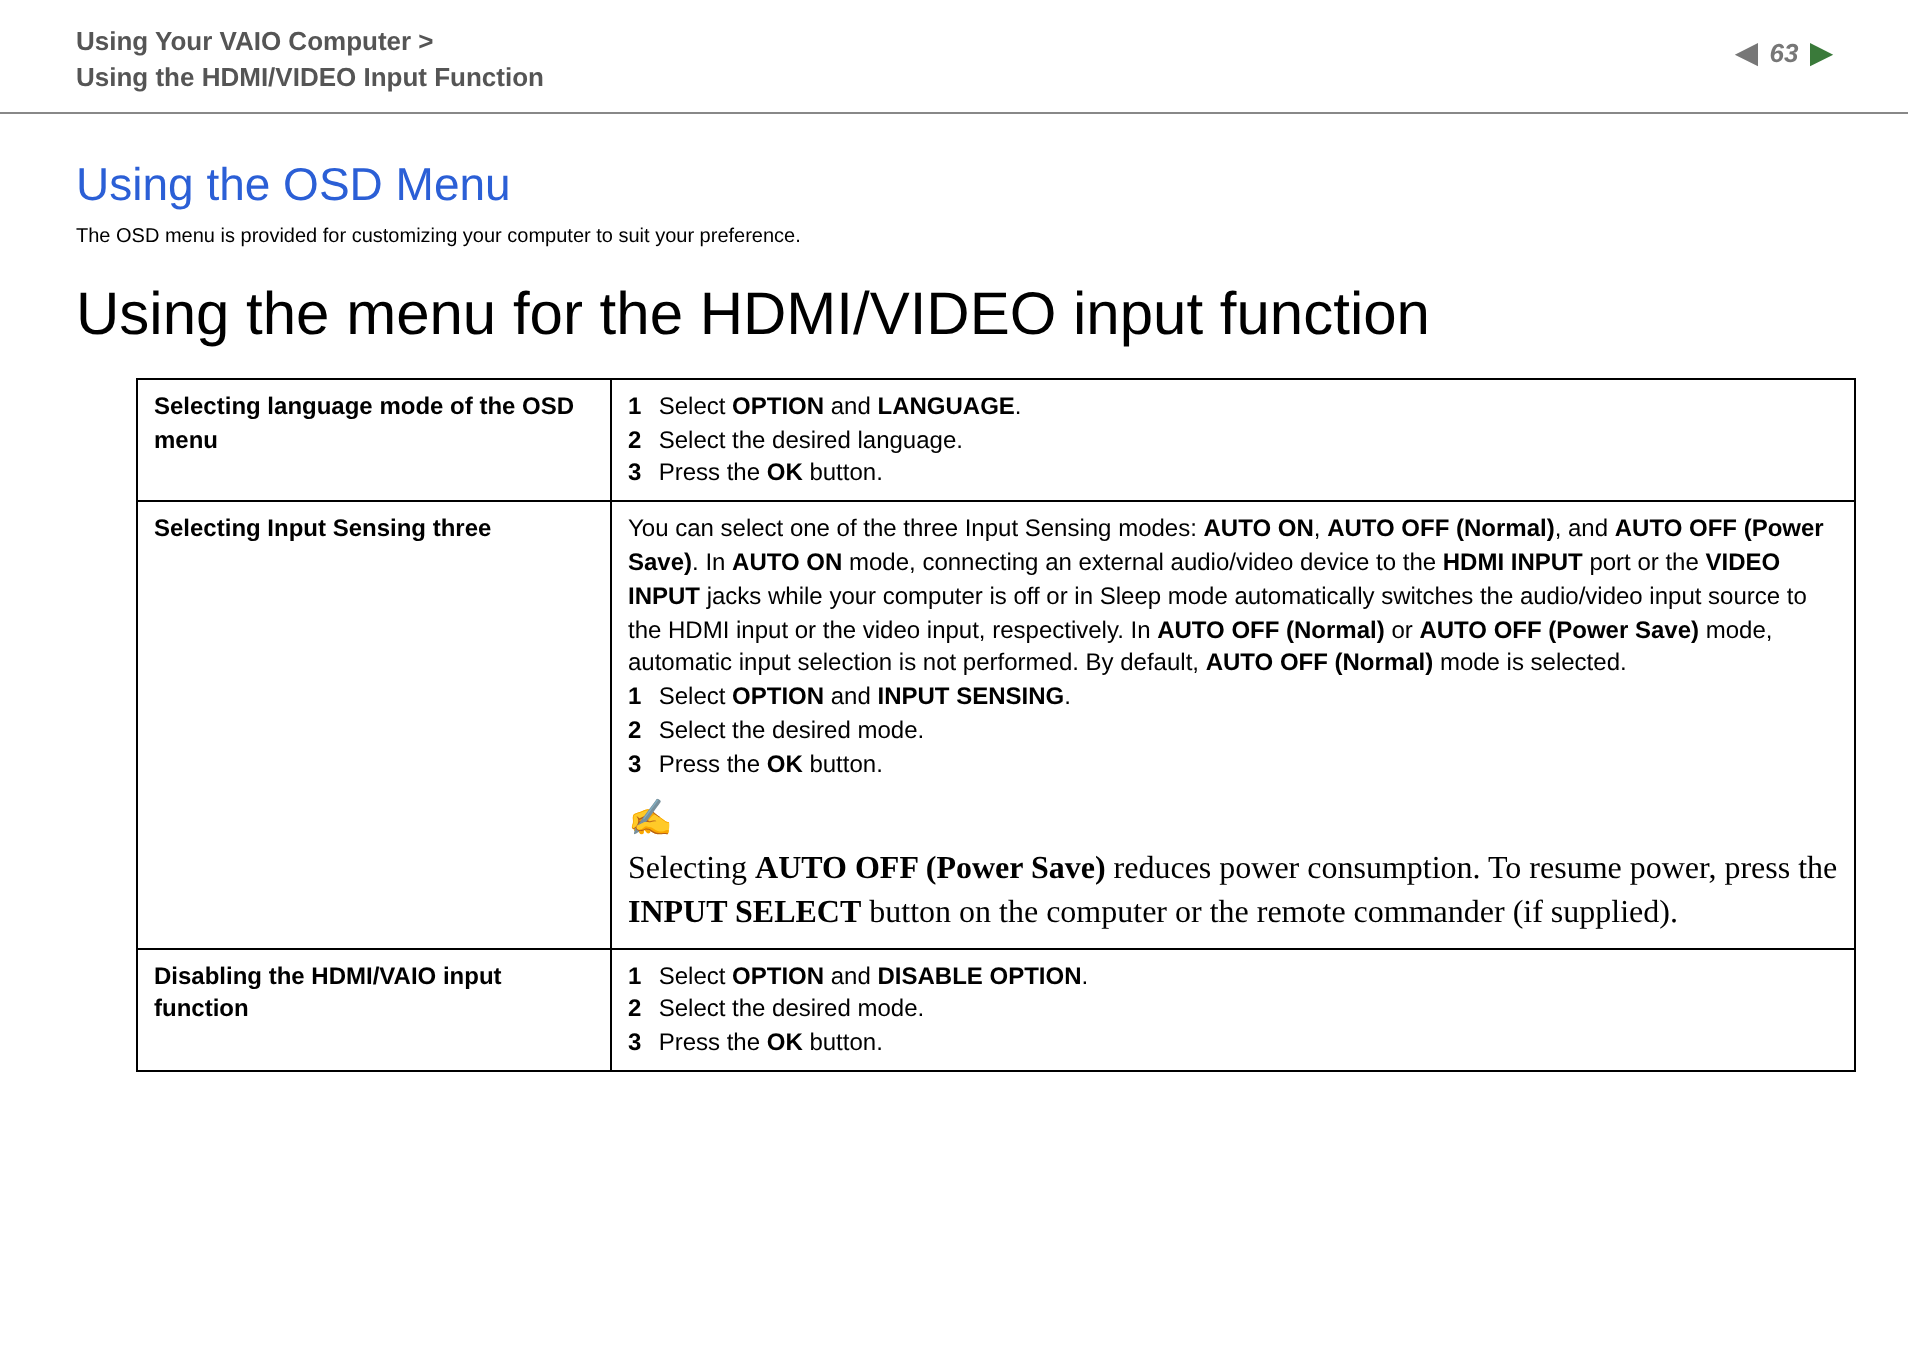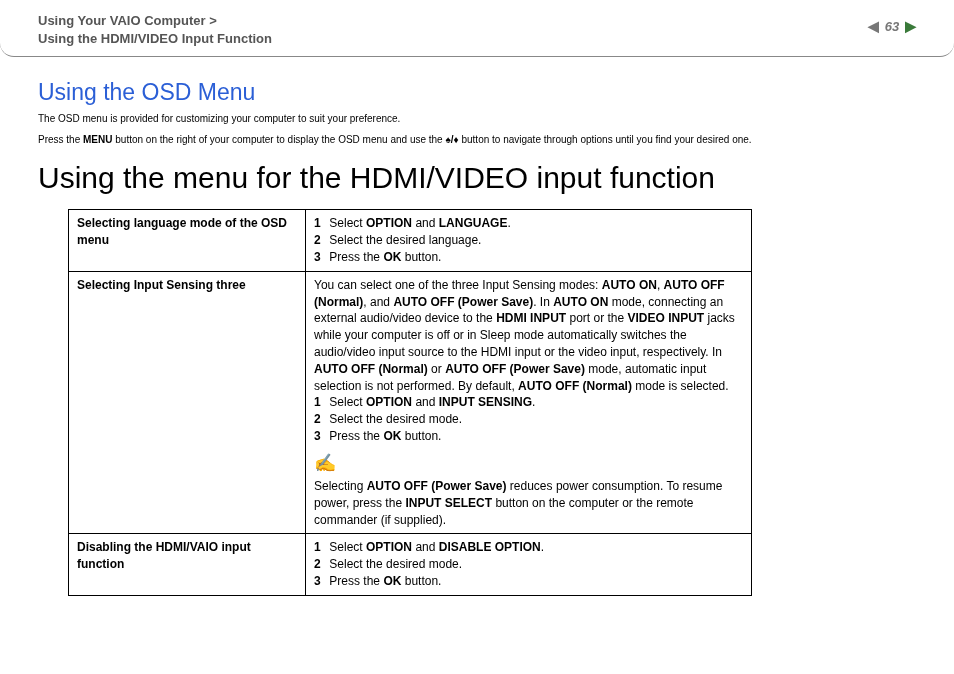--- a/index.html
+++ b/index.html
@@ -11,21 +11,20 @@
     width: 954px;
     height: 674px;
     overflow: hidden;
   }
   .header {
     display: flex;
     justify-content: space-between;
     align-items: flex-start;
     padding: 12px 38px 8px 38px;
     border-bottom: 1px solid #888;
-    border-radius: 14px;
   }
   .header-left {
     font-size: 13px;
     font-weight: bold;
     color: #555;
     line-height: 1.4;
   }
   .header-right {
     display: flex;
     align-items: center;
@@ -59,21 +58,21 @@
   p {
     font-size: 10px;
     margin: 6px 0;
     line-height: 1.45;
   }
   .updown {
     font-weight: bold;
   }
   table.settings {
     border-collapse: collapse;
-    width: 684px;
+    width: 860px;
     margin: 14px 0 0 30px;
     font-size: 12px;
   }
   table.settings td {
     border: 1px solid #000;
     padding: 5px 8px;
     vertical-align: top;
     line-height: 1.4;
   }
   table.settings td.label {
@@ -85,22 +84,22 @@
     display: inline-block;
     width: 12px;
   }
   .note-icon {
     font-size: 18px;
     color: #555;
     display: block;
     margin: 6px 0 2px 0;
   }
   .note-text {
-    font-family: Liberation Sans, sans-serif;
-    font-size: 12px;
+    font-family: Liberation Serif, serif;
+    font-size: 16px;
     margin-top: 43px;
   }
 </style>
 </head>
 <body>
 
 <div class="header">
   <div class="header-left">
     <div>Using Your VAIO Computer &gt;</div>
     <div>Using the HDMI/VIDEO Input Function</div>
@@ -111,23 +110,20 @@
     <span class="nav-arrow" style="color:#3a7a3a">▶</span>
   </div>
 </div>
 
 <div class="content">
 
   <h1 class="blue">Using the OSD Menu</h1>
 
   <p>The OSD menu is provided for customizing your computer to suit your preference.</p>
 
-  <p>
-    <span>Press the </span><b>MENU</b><span> button on the right of your computer to display the OSD menu and use the </span><span class="updown">♠/♦</span><span> button to navigate through options until you find your desired one.</span>
-  </p>
 
   <h2 class="black">Using the menu for the HDMI/VIDEO input function</h2>
 
 
   <table class="settings">
     <tbody>
         <tr>
       <td class="label">Selecting language mode of the OSD menu</td>
       <td>
         <div><span class="step-num">1</span>&nbsp;<span>Select </span><b>OPTION</b><span> and </span><b>LANGUAGE</b><span>.</span></div>

